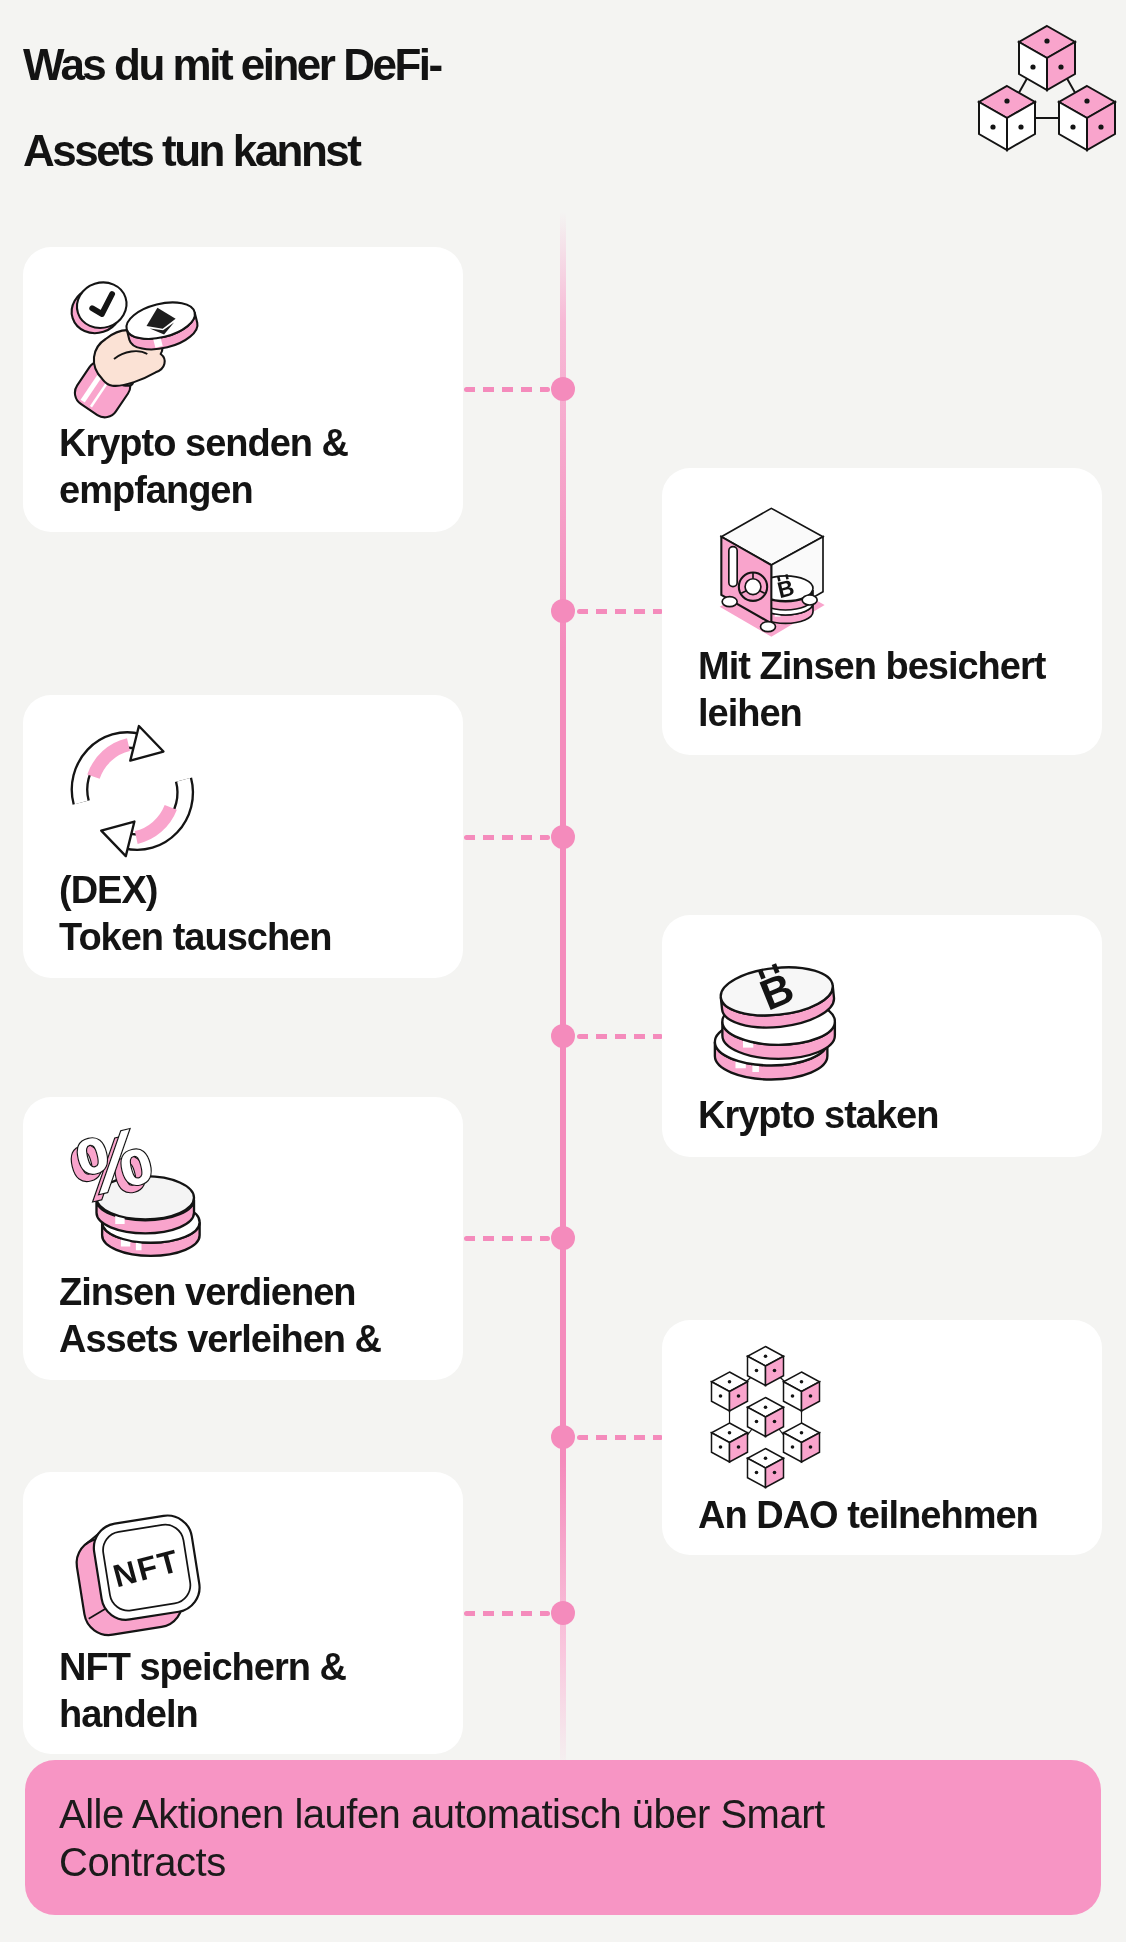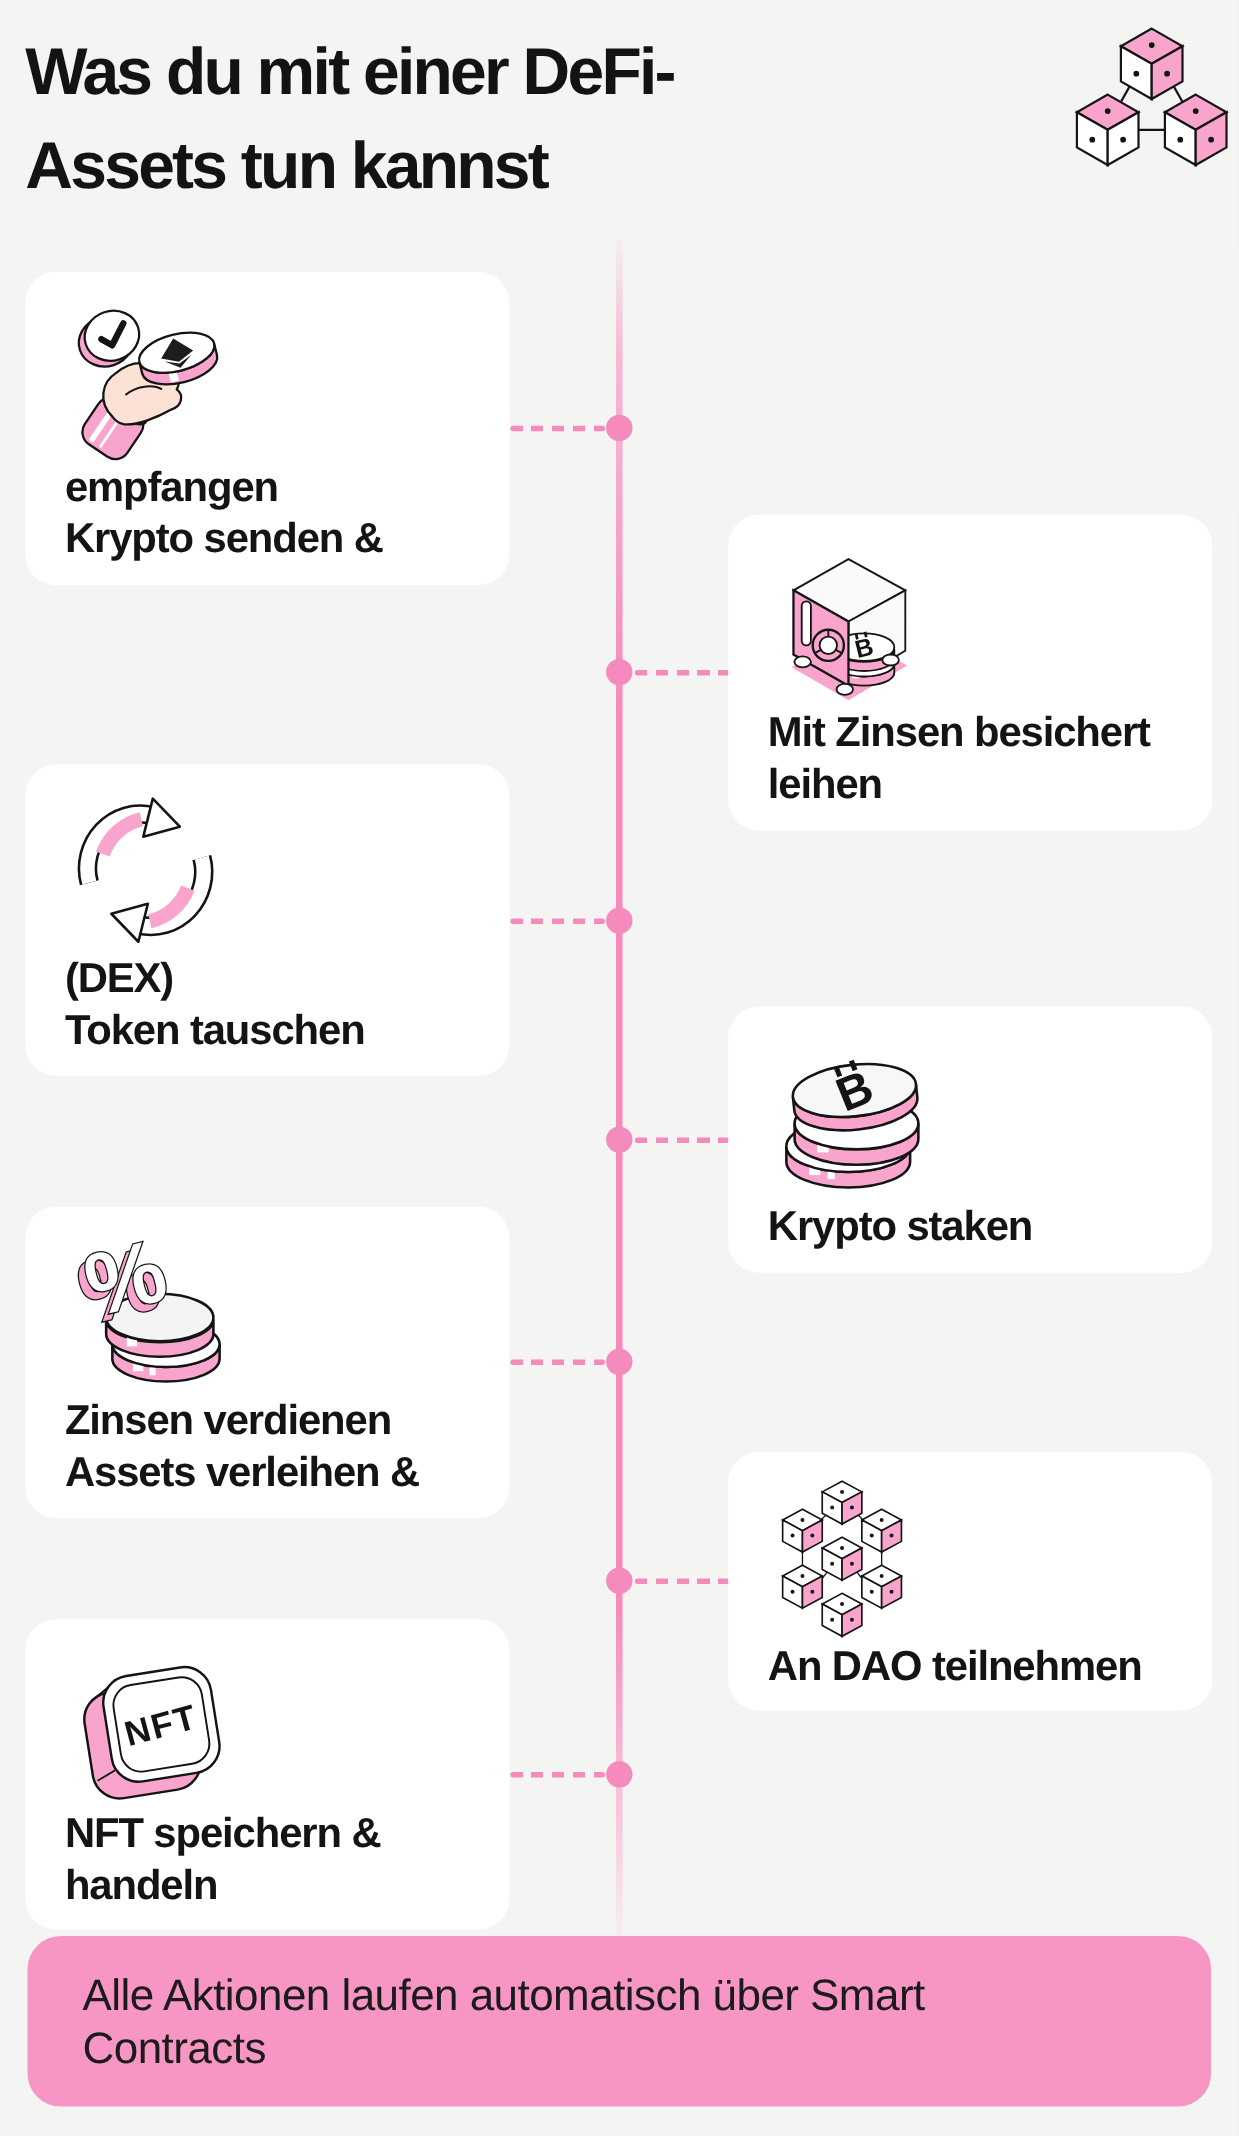--- a/index.html
+++ b/index.html
@@ -9,21 +9,21 @@
   }
   .canvas{
     position:relative;
     width:1126px;height:1942px;
     background:#f4f4f2;
     overflow:hidden;
   }
   
   .page-title{
     position:absolute;left:23px;top:22px;
-    font-size:60px;line-height:86px;font-weight:bold;
+    font-size:44px;line-height:86px;font-weight:bold;
     letter-spacing:-2.5px;color:#131313;margin:0;
   }
   .logo{position:absolute;left:972px;top:14px;}
   
   .timeline{
     position:absolute;left:560px;top:212px;width:6px;height:1562px;
     border-radius:3px;
     background:linear-gradient(180deg,
       rgba(244,139,188,0) 0%,
       #f7b9d6 7%,
@@ -58,21 +58,21 @@
   }
   .card-line{display:block;white-space:nowrap;}
   .card-line:empty{display:none;}
   
   .banner{
     position:absolute;left:25px;top:1760px;width:1076px;height:155px;
     background:#f795c4;border-radius:30px;
     display:flex;align-items:center;box-sizing:border-box;padding:0 34px;
   }
   .banner p{
-    margin:16px;max-width:900px;
+    margin:0;max-width:900px;
     font-size:40px;line-height:48px;font-weight:normal;
     color:#1b1b1b;letter-spacing:-0.5px;
   }
 </style>
 </head>
 <body>
 
 <div class="canvas">
 
   <h1 class="page-title">
@@ -154,22 +154,22 @@
         <path d="M107 68 L122 79 L137 68 L122 74 Z" fill="#1d1d1d"></path>
       </g>
 
       <g transform="rotate(-18 50 46)">
         <ellipse cx="44" cy="48" rx="30" ry="27" fill="#f9a4cc" stroke="#141414" stroke-width="2.5"></ellipse>
         <ellipse cx="52" cy="44" rx="30" ry="27" fill="#ffffff" stroke="#141414" stroke-width="2.5"></ellipse>
         <path d="M40 44 l9 10 l19 -19" fill="none" stroke="#141414" stroke-width="7" stroke-linecap="round" stroke-linejoin="round"></path>
       </g>
     </svg>
     <div class="card-title">
+      <span class="card-line">Krypto senden &amp;</span>
       <span class="card-line">empfangen</span>
-      <span class="card-line">Krypto senden &amp;</span>
     </div>
   </section>
 
   <section class="card col-right" style="top:468px;height:287px">
     <svg class="card-icon" viewBox="0 0 170 180" width="160" height="150" preserveAspectRatio="xMinYMin meet">
 
       <path d="M26 140 L88 176 L152 138 L90 104 Z" fill="#f9a4cc"></path>
 
       <path d="M28 56 L88 22 L150 56 L88 90 Z" fill="#fafafa" stroke="#141414" stroke-width="2"></path>
       <path d="M88 90 L150 56 L150 122 L88 158 Z" fill="#fafafa" stroke="#141414" stroke-width="2"></path>

